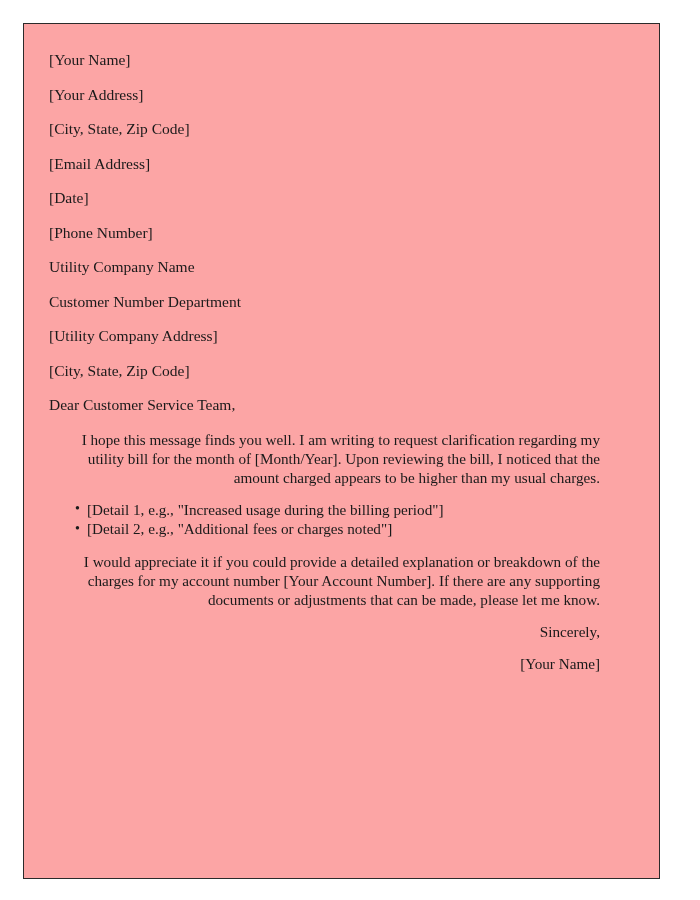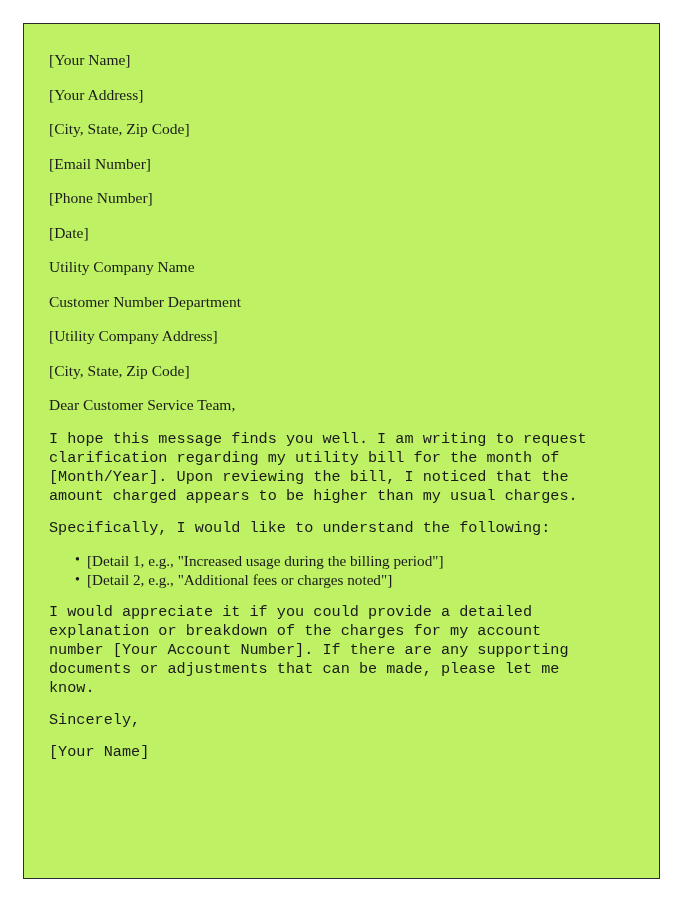--- a/index.html
+++ b/index.html
@@ -15,43 +15,42 @@
     -webkit-font-smoothing: antialiased;
   }
   .page-sheet {
     position: absolute;
     left: 23px;
     top: 23px;
     width: 637px;
     height: 856px;
     border: 1px solid #2b2b2b;
     box-sizing: border-box;
-    background: #bef264;
+    background: #fca5a5;
     overflow: hidden;
   }
   .letter-body {
     padding: 26px 42px 0 25px;
     box-sizing: border-box;
   }
   .addr-line {
     font-size: 15.5px;
     line-height: 19px;
     margin: 0 0 15.5px 0;
     white-space: pre;
   }
   .addr-block {
     margin-bottom: 0;
   }
   .para {
     font-size: 15.2px;
     line-height: 19px;
     margin: 0 0 13px 0;
-    text-align: left;
+    text-align: right;
     max-width: 551px;
-    font-family: Liberation Mono, monospace;
   }
   .bullet-list {
     list-style: none;
     margin: 0 0 13px 0;
     padding: 0 0 0 26px;
   }
   .bullet-list li {
     font-size: 15.2px;
     line-height: 19.5px;
     position: relative;
@@ -70,36 +69,35 @@
 </head>
 <body>
 
 <div class="page-sheet">
   <div class="letter-body">
 
     <div class="addr-block">
       <p class="addr-line">[Your Name]</p>
       <p class="addr-line">[Your Address]</p>
       <p class="addr-line">[City, State, Zip Code]</p>
-      <p class="addr-line">[Email Number]</p>
+      <p class="addr-line">[Email Address]</p>
+      <p class="addr-line">[Date]</p>
       <p class="addr-line">[Phone Number]</p>
-      <p class="addr-line">[Date]</p>
     </div>
 
     <div class="addr-block">
       <p class="addr-line">Utility Company Name</p>
       <p class="addr-line">Customer Number Department</p>
       <p class="addr-line">[Utility Company Address]</p>
       <p class="addr-line">[City, State, Zip Code]</p>
     </div>
 
     <p class="addr-line">Dear Customer Service Team,</p>
 
     <p class="para">I hope this message finds you well. I am writing to request clarification regarding my utility bill for the month of [Month/Year]. Upon reviewing the bill, I noticed that the amount charged appears to be higher than my usual charges.</p>
-    <p class="para">Specifically, I would like to understand the following:</p>
 
     <ul class="bullet-list">
       <li>[Detail 1, e.g., "Increased usage during the billing period"]</li>
       <li>[Detail 2, e.g., "Additional fees or charges noted"]</li>
     </ul>
 
     <p class="para">I would appreciate it if you could provide a detailed explanation or breakdown of the charges for my account number [Your Account Number]. If there are any supporting documents or adjustments that can be made, please let me know.</p>
 
     <p class="para">Sincerely,</p>
     <p class="para">[Your Name]</p>

